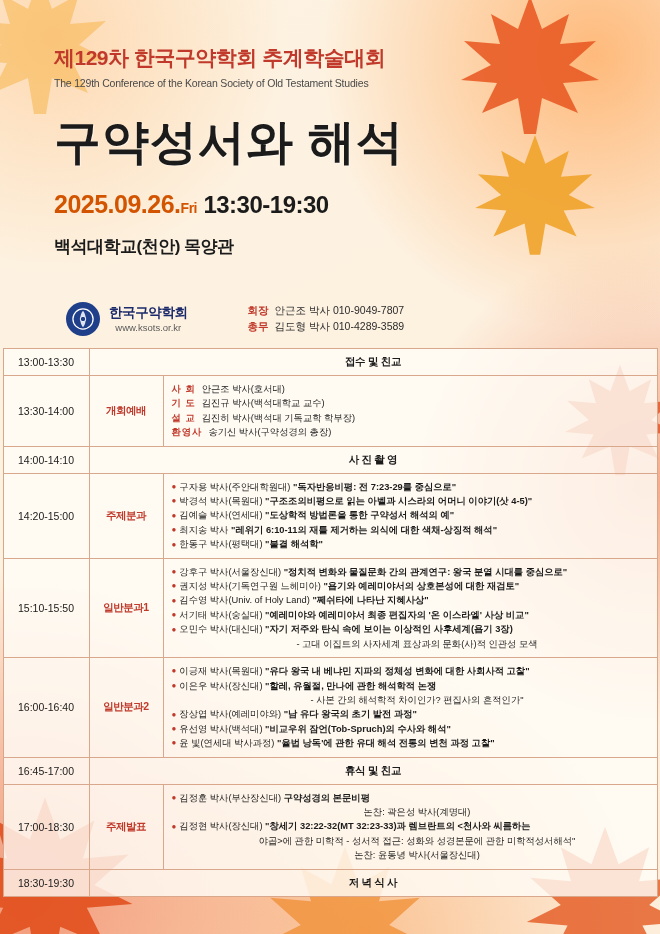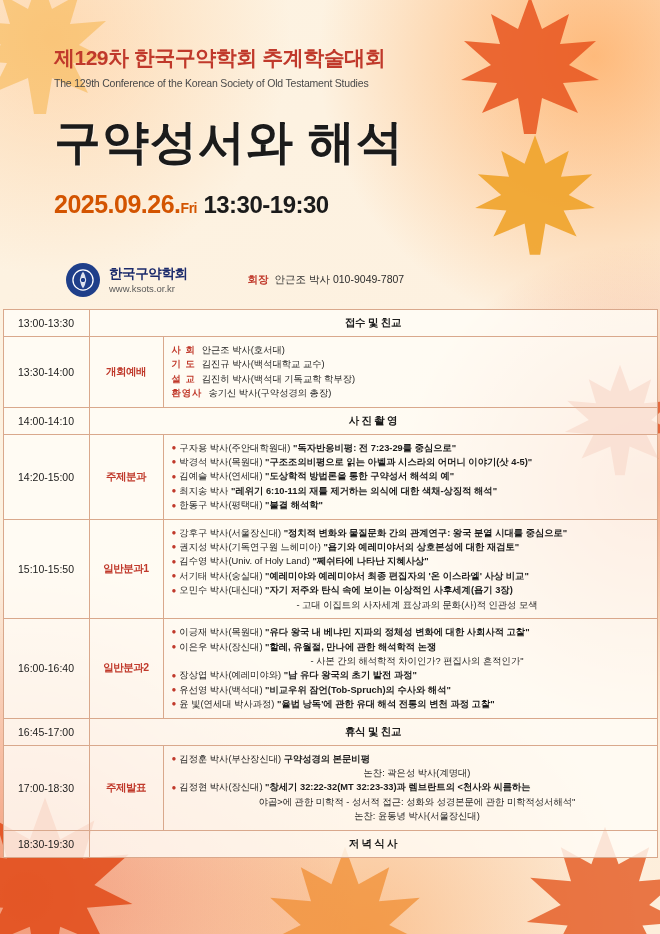--- a/index.html
+++ b/index.html
@@ -83,20 +83,21 @@
     font-weight: bold;
     color: #1b1b1b;
     letter-spacing: -0.5px;
   }
 
   
   .orgbar {
     display: flex;
     align-items: center;
     margin: 44px 0 12px 66px;
+    text-align: center;
   }
   .org-logo {
     width: 34px;
     height: 34px;
     border-radius: 50%;
     background: #1f3f8a;
     display: flex;
     align-items: center;
     justify-content: center;
     margin-right: 9px;
@@ -224,38 +225,42 @@
 <div class="content">
 
   <div class="header">
     <div class="conf-ko">제129차 한국구약학회 추계학술대회</div>
     <div class="conf-en">The 129th Conference of the Korean Society of Old Testament Studies</div>
     <div class="main-title">구약성서와 해석</div>
     <div class="datetime">
       <span>2025.09.26.</span><span class="day">Fri</span>
       <span class="time">13:30-19:30</span>
     </div>
+    <div class="venue">백석대학교(천안) 목양관</div>
   </div>
 
   <div class="orgbar">
     <div class="org-logo">
       <svg width="22" height="22" viewBox="0 0 24 24">
         <circle cx="12" cy="12" r="11" fill="none" stroke="#ffffff" stroke-width="1.4"></circle>
         <path d="M12 3 C8 8 8 16 12 21 C16 16 16 8 12 3 Z" fill="#ffffff" opacity="0.85"></path>
         <circle cx="12" cy="12" r="3" fill="#1f3f8a" stroke="#ffffff" stroke-width="1"></circle>
       </svg>
     </div>
     <div class="org-names">
       <div class="org-ko">한국구약학회</div>
       <div class="org-url">www.ksots.or.kr</div>
     </div>
     <div class="contacts">
       <div class="contact-row">
         <span class="role">회장</span><span>안근조 박사 010-9049-7807</span>
       </div>
+      <div class="contact-row">
+        <span class="role">총무</span><span>김도형 박사 010-4289-3589</span>
+      </div>
     </div>
   </div>
 
   <table class="schedule">
     <colgroup>
       <col class="col-time">
         <col class="col-sess">
         <col>
     </colgroup>
     <tbody id="schedule-body">

